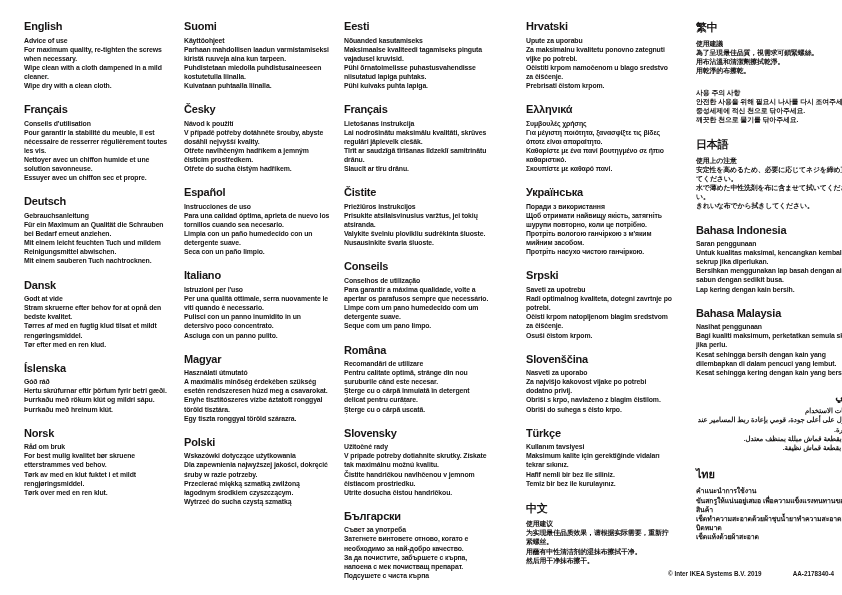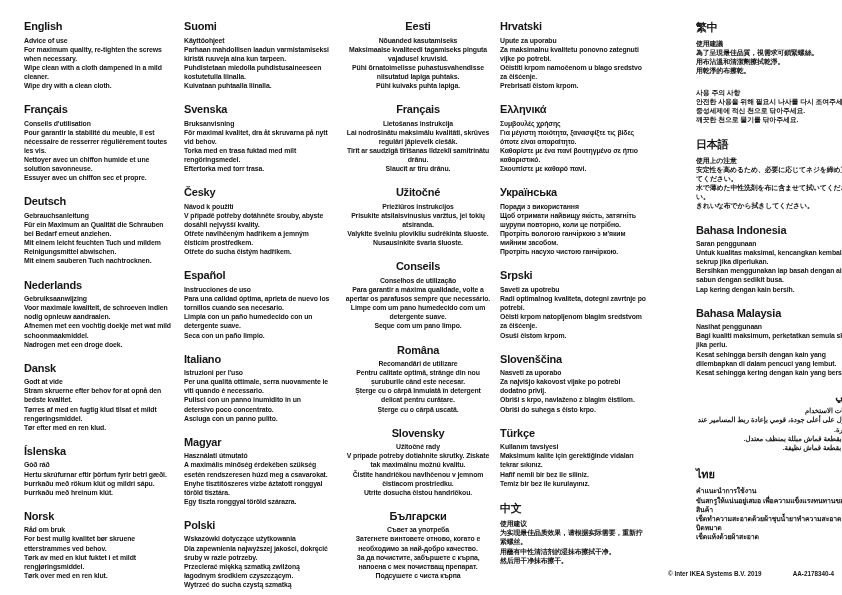--- a/index.html
+++ b/index.html
@@ -8,22 +8,22 @@
     width:842px;height:595px;
     background:#ffffff;
     font-family:"Liberation Sans", sans-serif;
     color:#161414;
     overflow:hidden;
     margin:0 auto;
   }
   .col{position:absolute;top:20px;width:148px;}
   .col:nth-child(1){left:24px;}
   .col:nth-child(2){left:184px;}
-  .col:nth-child(3){left:344px;text-align:center;}
-  .col:nth-child(4){left:500px;}
+  .col:nth-child(3){left:344px;}
+  .col:nth-child(4){left:526px;}
   .col:nth-child(5){left:696px;width:164px;}
   .sec{margin:0 0 13px 0;}
   .sec h2{
     font-size:11px;
     font-weight:bold;
     margin:0 0 3.5px 0;
     letter-spacing:-0.2px;
   }
   .sec p{
     font-size:6.9px;
@@ -61,27 +61,20 @@
           <p>Essuyer avec un chiffon sec et propre.</p>
         </section>
         <section class="sec">
           <h2>Deutsch</h2>
           <p>Gebrauchsanleitung</p>
           <p>Für ein Maximum an Qualität die Schrauben bei Bedarf erneut anziehen.</p>
           <p>Mit einem leicht feuchten Tuch und mildem Reinigungsmittel abwischen.</p>
           <p>Mit einem sauberen Tuch nachtrocknen.</p>
         </section>
         <section class="sec">
-          <h2>Nederlands</h2>
-          <p>Gebruiksaanwijzing</p>
-          <p>Voor maximale kwaliteit, de schroeven indien nodig opnieuw aandraaien.</p>
-          <p>Afnemen met een vochtig doekje met wat mild schoonmaakmiddel.</p>
-          <p>Nadrogen met een droge doek.</p>
-        </section>
-        <section class="sec">
           <h2>Dansk</h2>
           <p>Godt at vide</p>
           <p>Stram skruerne efter behov for at opnå den bedste kvalitet.</p>
           <p>Tørres af med en fugtig klud tilsat et mildt rengøringsmiddel.</p>
           <p>Tør efter med en ren klud.</p>
         </section>
         <section class="sec">
           <h2>Íslenska</h2>
           <p>Góð ráð</p>
           <p>Hertu skrúfurnar eftir þörfum fyrir betri gæði.</p>
@@ -98,27 +91,20 @@
       </div>
       <div class="col">
         <section class="sec">
           <h2>Suomi</h2>
           <p>Käyttöohjeet</p>
           <p>Parhaan mahdollisen laadun varmistamiseksi kiristä ruuveja aina kun tarpeen.</p>
           <p>Puhdistetaan miedolla puhdistusaineeseen kostutetulla liinalla.</p>
           <p>Kuivataan puhtaalla liinalla.</p>
         </section>
         <section class="sec">
-          <h2>Svenska</h2>
-          <p>Bruksanvisning</p>
-          <p>För maximal kvalitet, dra åt skruvarna på nytt vid behov.</p>
-          <p>Torka med en trasa fuktad med milt rengöringsmedel.</p>
-          <p>Eftertorka med torr trasa.</p>
-        </section>
-        <section class="sec">
           <h2>Česky</h2>
           <p>Návod k použití</p>
           <p>V případě potřeby dotáhněte šrouby, abyste dosáhli nejvyšší kvality.</p>
           <p>Otřete navlhčeným hadříkem a jemným čisticím prostředkem.</p>
           <p>Otřete do sucha čistým hadříkem.</p>
         </section>
         <section class="sec">
           <h2>Español</h2>
           <p>Instrucciones de uso</p>
           <p>Para una calidad óptima, aprieta de nuevo los tornillos cuando sea necesario.</p>
@@ -156,21 +142,21 @@
           <p>Pühi kuivaks puhta lapiga.</p>
         </section>
         <section class="sec">
           <h2>Français</h2>
           <p>Lietošanas instrukcija</p>
           <p>Lai nodrošinātu maksimālu kvalitāti, skrūves regulāri jāpievelk ciešāk.</p>
           <p>Tīrīt ar saudzīgā tīrīšanas līdzeklī samitrinātu drānu.</p>
           <p>Slaucīt ar tīru drānu.</p>
         </section>
         <section class="sec">
-          <h2>Užitočné</h2>
+          <h2>Čistite</h2>
           <p>Priežiūros instrukcijos</p>
           <p>Prisukite atsilaisvinusius varžtus, jei tokių atsiranda.</p>
           <p>Valykite švelniu plovikliu sudrėkinta šluoste.</p>
           <p>Nusausinkite švaria šluoste.</p>
         </section>
         <section class="sec">
           <h2>Conseils</h2>
           <p>Conselhos de utilização</p>
           <p>Para garantir a máxima qualidade, volte a apertar os parafusos sempre que necessário.</p>
           <p>Limpe com um pano humedecido com um detergente suave.</p>

